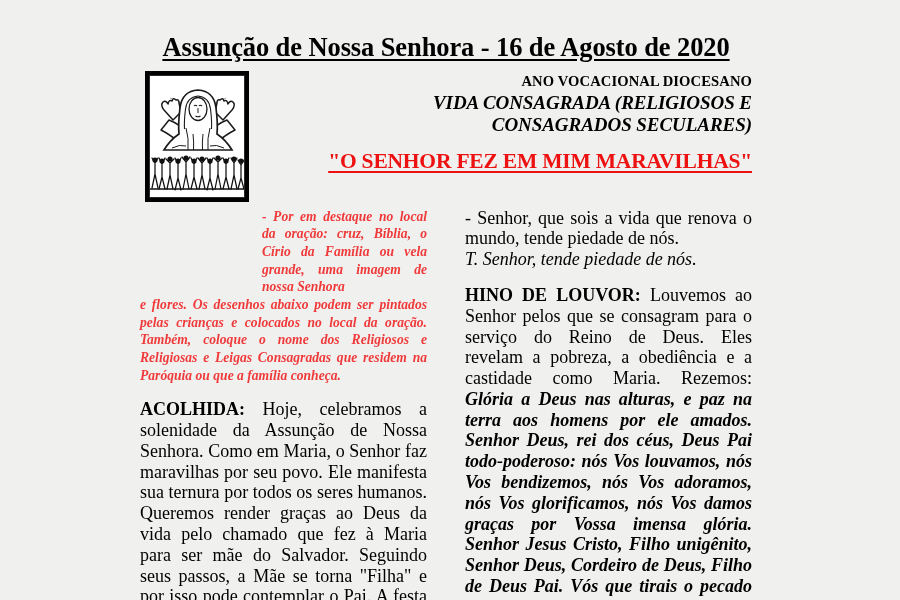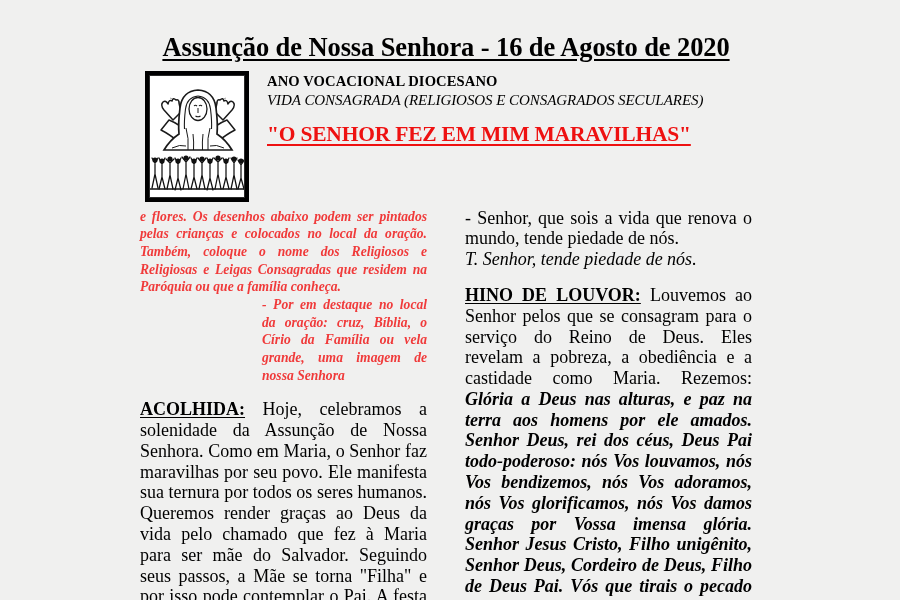--- a/index.html
+++ b/index.html
@@ -63,33 +63,34 @@
     box-sizing: border-box;
     overflow: hidden;
     position: relative;
   }
   .icon-inner svg { display: block; }
 
   .header-right {
     flex: 1 1 auto;
     padding-left: 18px;
     padding-top: 2px;
-    text-align: left;
+    text-align: right;
+    margin-left: 32px;
   }
   .subtitle-1 {
     font-weight: bold;
     font-size: 14.6px;
     line-height: 1.16;
     letter-spacing: 0.1px;
     margin: 0;
   }
   .subtitle-2 {
-    font-weight: normal;
-    font-style: italic;
-    font-size: 15px;
+    font-weight: bold;
+    font-style: italic;
+    font-size: 19px;
     line-height: 1.16;
     margin: 2px 0 0 0;
     letter-spacing: -0.05px;
   }
   .red-heading {
     color: #ee1111;
     font-weight: bold;
     font-size: 21.5px;
     line-height: 1.1;
     text-decoration: underline;
@@ -137,21 +138,20 @@
   .instruction-rest {
     margin-left: 0;
     margin-top: 0;
   }
 
   .body-par { margin-top: 0; }
   .par-gap  { margin-top: 15px; }
 
   .lead {
     font-weight: bold;
-    text-decoration: underline;
     text-underline-offset: 2px;
   }
   .resp {
     font-weight: normal;
     font-style: italic;
   }
   .prayer {
     font-weight: bold;
     font-style: italic;
   }
@@ -243,22 +243,22 @@
     <div class="header-right">
       <div class="subtitle-1">ANO VOCACIONAL DIOCESANO</div>
       <div class="subtitle-2">VIDA CONSAGRADA (RELIGIOSOS E CONSAGRADOS SECULARES)</div>
       <div class="red-heading">"O SENHOR FEZ EM MIM MARAVILHAS"</div>
     </div>
   </div>
 
   <div class="columns">
 
     <div class="col col-left">
+      <p class="instruction instruction-indent">- Por em destaque no local da oração: cruz, Bíblia, o Círio da Família ou vela grande, uma imagem de nossa Senhora</p>
       <p class="instruction instruction-rest">e flores. Os desenhos abaixo podem ser pintados pelas crianças e colocados no local da oração. Também, coloque o nome dos Religiosos e Religiosas e Leigas Consagradas que residem na Paróquia ou que a família conheça.</p>
-      <p class="instruction instruction-indent">- Por em destaque no local da oração: cruz, Bíblia, o Círio da Família ou vela grande, uma imagem de nossa Senhora</p>
 
       <p class="body-par par-gap"><span class="lead">ACOLHIDA:</span><span> Hoje, celebramos a solenidade da Assunção de Nossa Senhora. Como em Maria, o Senhor faz maravilhas por seu povo. Ele manifesta sua ternura por todos os seres humanos. Queremos render graças ao Deus da vida pelo chamado que fez à Maria para ser mãe do Salvador. Seguindo seus passos, a Mãe se torna "Filha" e por isso pode contemplar o Pai. A festa da Assunção é para nós o desejo de sermos considerados dignos de contemplar Deus face a face, como Maria o fez. Nesta Solenidade, rendemos graças a Deus pelos Religiosos e Consagrados Seculares. Homens e mulheres que disseram 'sim' e se uniram ao Senhor pela Vida Consagrada. Neste mês vocacional, peçamos ao Pai que fortaleça cada consagrado para viver com fidelidade o chamado que recebeu.</span></p>
     </div>
 
     <div class="col-gap"></div>
 
     <div class="col col-right">
       <p>- Senhor, que sois a vida que renova o mundo, tende piedade de nós.</p>
       <p class="resp">T. Senhor, tende piedade de nós.</p>
 

